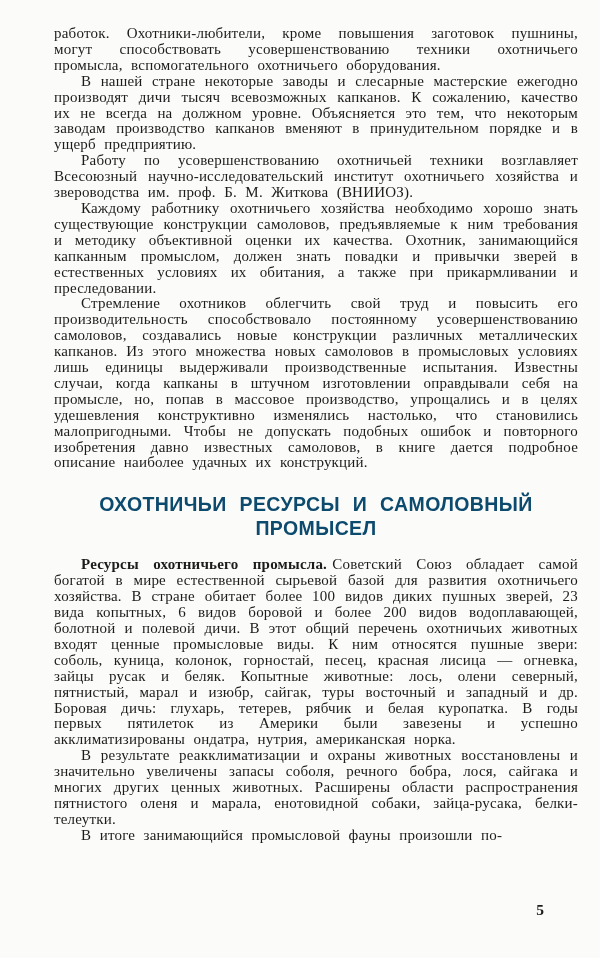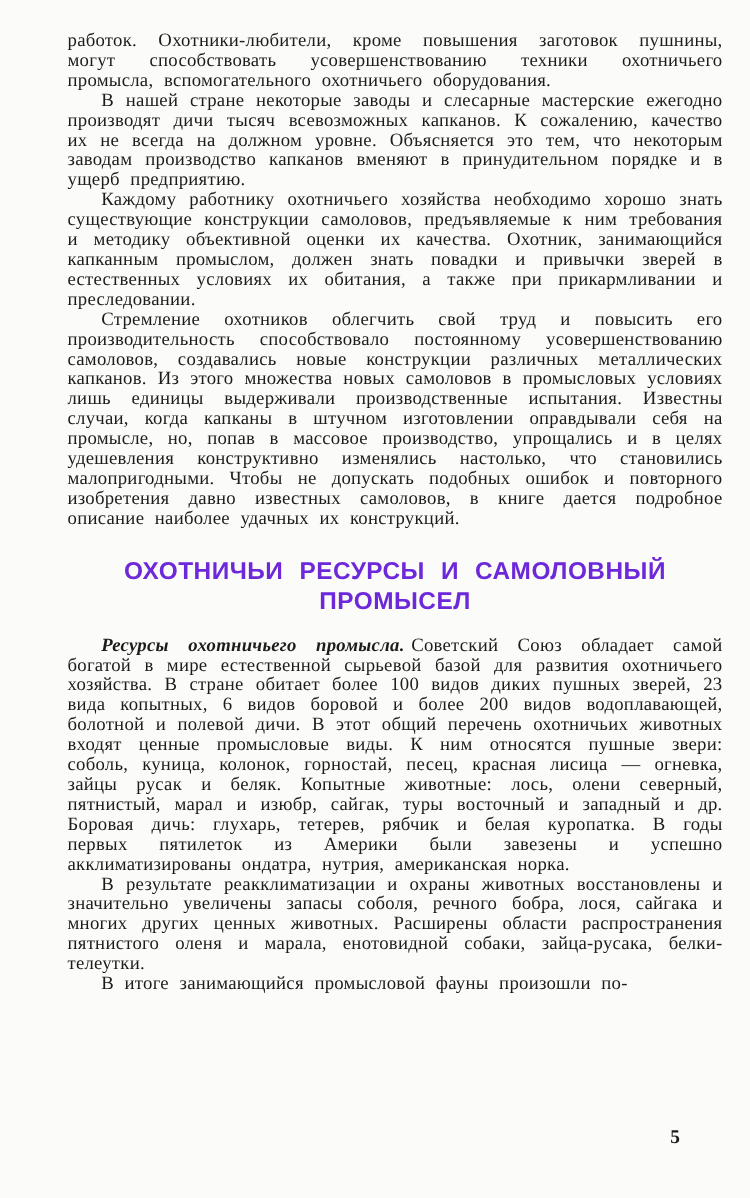--- a/index.html
+++ b/index.html
@@ -27,52 +27,52 @@
     letter-spacing: 0.2px;
     word-spacing: 4.5px;
   }
   .para.noindent {
     text-indent: 0;
   }
   .lead-term {
     font-weight: bold;
     margin-right: 0.35em;
     letter-spacing: 0.2px;
-    font-style: italic;
   }
   .chapter-heading {
     font-family: "Liberation Sans", "DejaVu Sans", sans-serif;
     font-weight: 700;
     font-size: 19.5px;
     line-height: 24px;
     text-align: center;
     letter-spacing: 0.4px;
     word-spacing: 7px;
     margin: 21px auto 17px auto;
     max-width: 452px;
-    color: #6d28d9;
+    color: #0c4a6e;
   }
   .page-number {
     position: absolute;
     top: 901px;
     right: 56px;
     font-family: "Liberation Serif", "DejaVu Serif", serif;
     font-weight: bold;
     font-size: 15.5px;
     color: #1c1c1c;
   }
 </style>
 </head>
 <body>
 
 <div class="page">
 
   <div>
     <p class="para noindent">работок. Охотники-любители, кроме повышения заготовок пушнины, могут способствовать усовершенствованию техники охотничьего промысла, вспомогательного охотничьего оборудования.</p>
     <p class="para">В нашей стране некоторые заводы и слесарные мастерские ежегодно производят дичи тысяч всевозможных капканов. К сожалению, качество их не всегда на должном уровне. Объясняется это тем, что некоторым заводам производство капканов вменяют в принудительном порядке и в ущерб предприятию.</p>
+    <p class="para">Работу по усовершенствованию охотничьей техники возглавляет Всесоюзный научно-исследовательский институт охотничьего хозяйства и звероводства им. проф. Б. М. Житкова (ВНИИОЗ).</p>
     <p class="para">Каждому работнику охотничьего хозяйства необходимо хорошо знать существующие конструкции самоловов, предъявляемые к ним требования и методику объективной оценки их качества. Охотник, занимающийся капканным промыслом, должен знать повадки и привычки зверей в естественных условиях их обитания, а также при прикармливании и преследовании.</p>
     <p class="para">Стремление охотников облегчить свой труд и повысить его производительность способствовало постоянному усовершенствованию самоловов, создавались новые конструкции различных металлических капканов. Из этого множества новых самоловов в промысловых условиях лишь единицы выдерживали производственные испытания. Известны случаи, когда капканы в штучном изготовлении оправдывали себя на промысле, но, попав в массовое производство, упрощались и в целях удешевления конструктивно изменялись настолько, что становились малопригодными. Чтобы не допускать подобных ошибок и повторного изобретения давно известных самоловов, в книге дается подробное описание наиболее удачных их конструкций.</p>
   </div>
 
   <h1 class="chapter-heading">ОХОТНИЧЬИ РЕСУРСЫ И САМОЛОВНЫЙ ПРОМЫСЕЛ</h1>
 
   <div>
     <p class="para">
       <span class="lead-term">Ресурсы охотничьего промысла.</span><span>Советский Союз обладает самой богатой в мире естественной сырьевой базой для развития охотничьего хозяйства. В стране обитает более 100 видов диких пушных зверей, 23 вида копытных, 6 видов боровой и более 200 видов водоплавающей, болотной и полевой дичи. В этот общий перечень охотничьих животных входят ценные промысловые виды. К ним относятся пушные звери: соболь, куница, колонок, горностай, песец, красная лисица — огневка, зайцы русак и беляк. Копытные животные: лось, олени северный, пятнистый, марал и изюбр, сайгак, туры восточный и западный и др. Боровая дичь: глухарь, тетерев, рябчик и белая куропатка. В годы первых пятилеток из Америки были завезены и успешно акклиматизированы ондатра, нутрия, американская норка.</span>
     </p>

